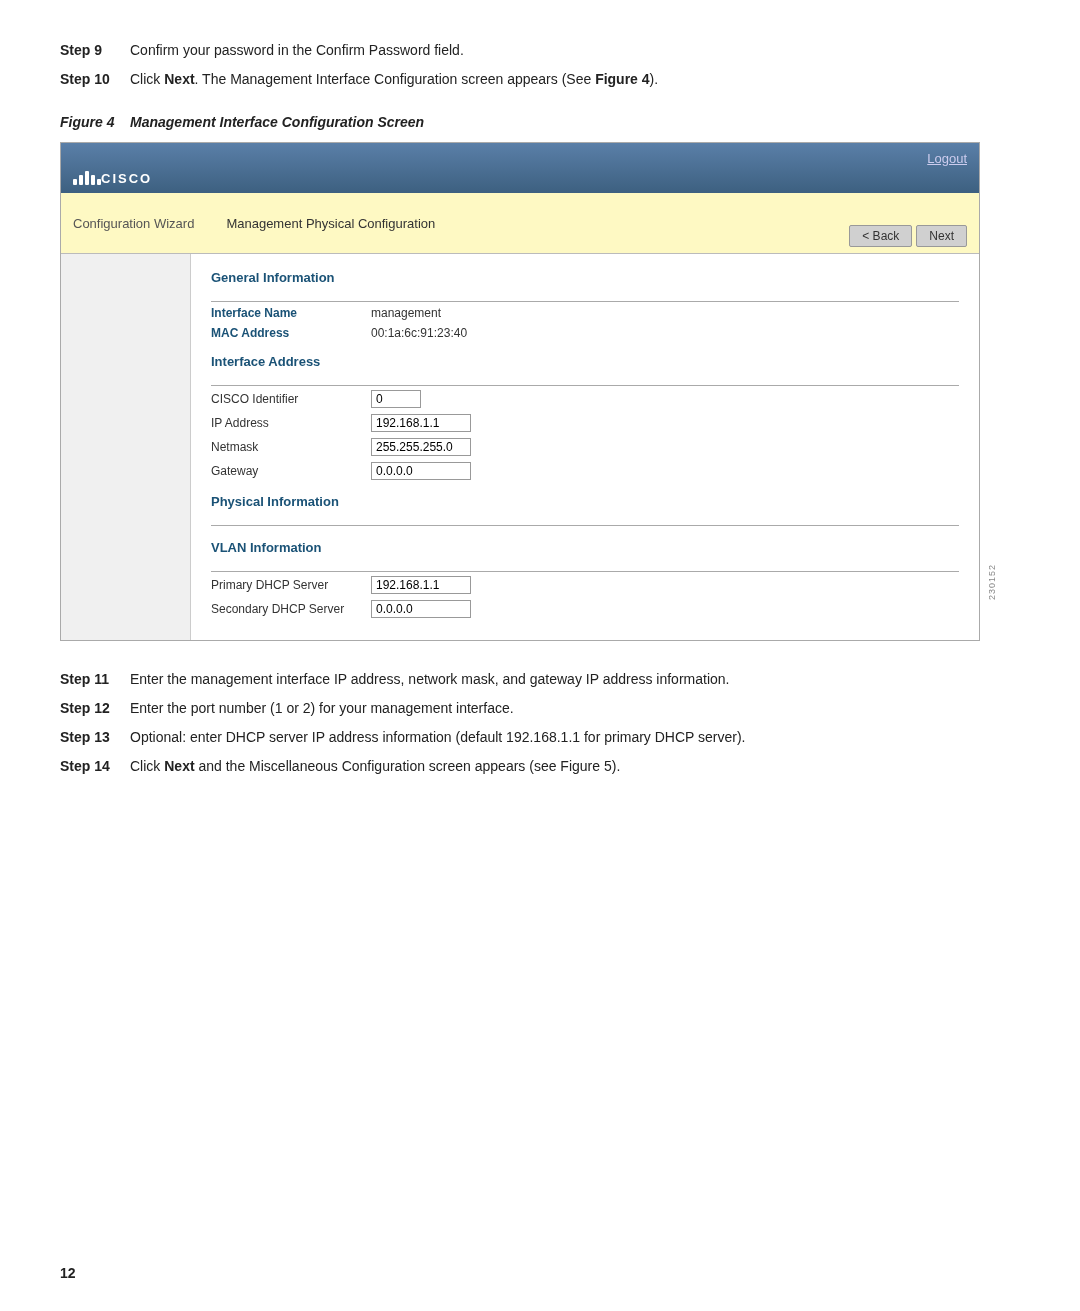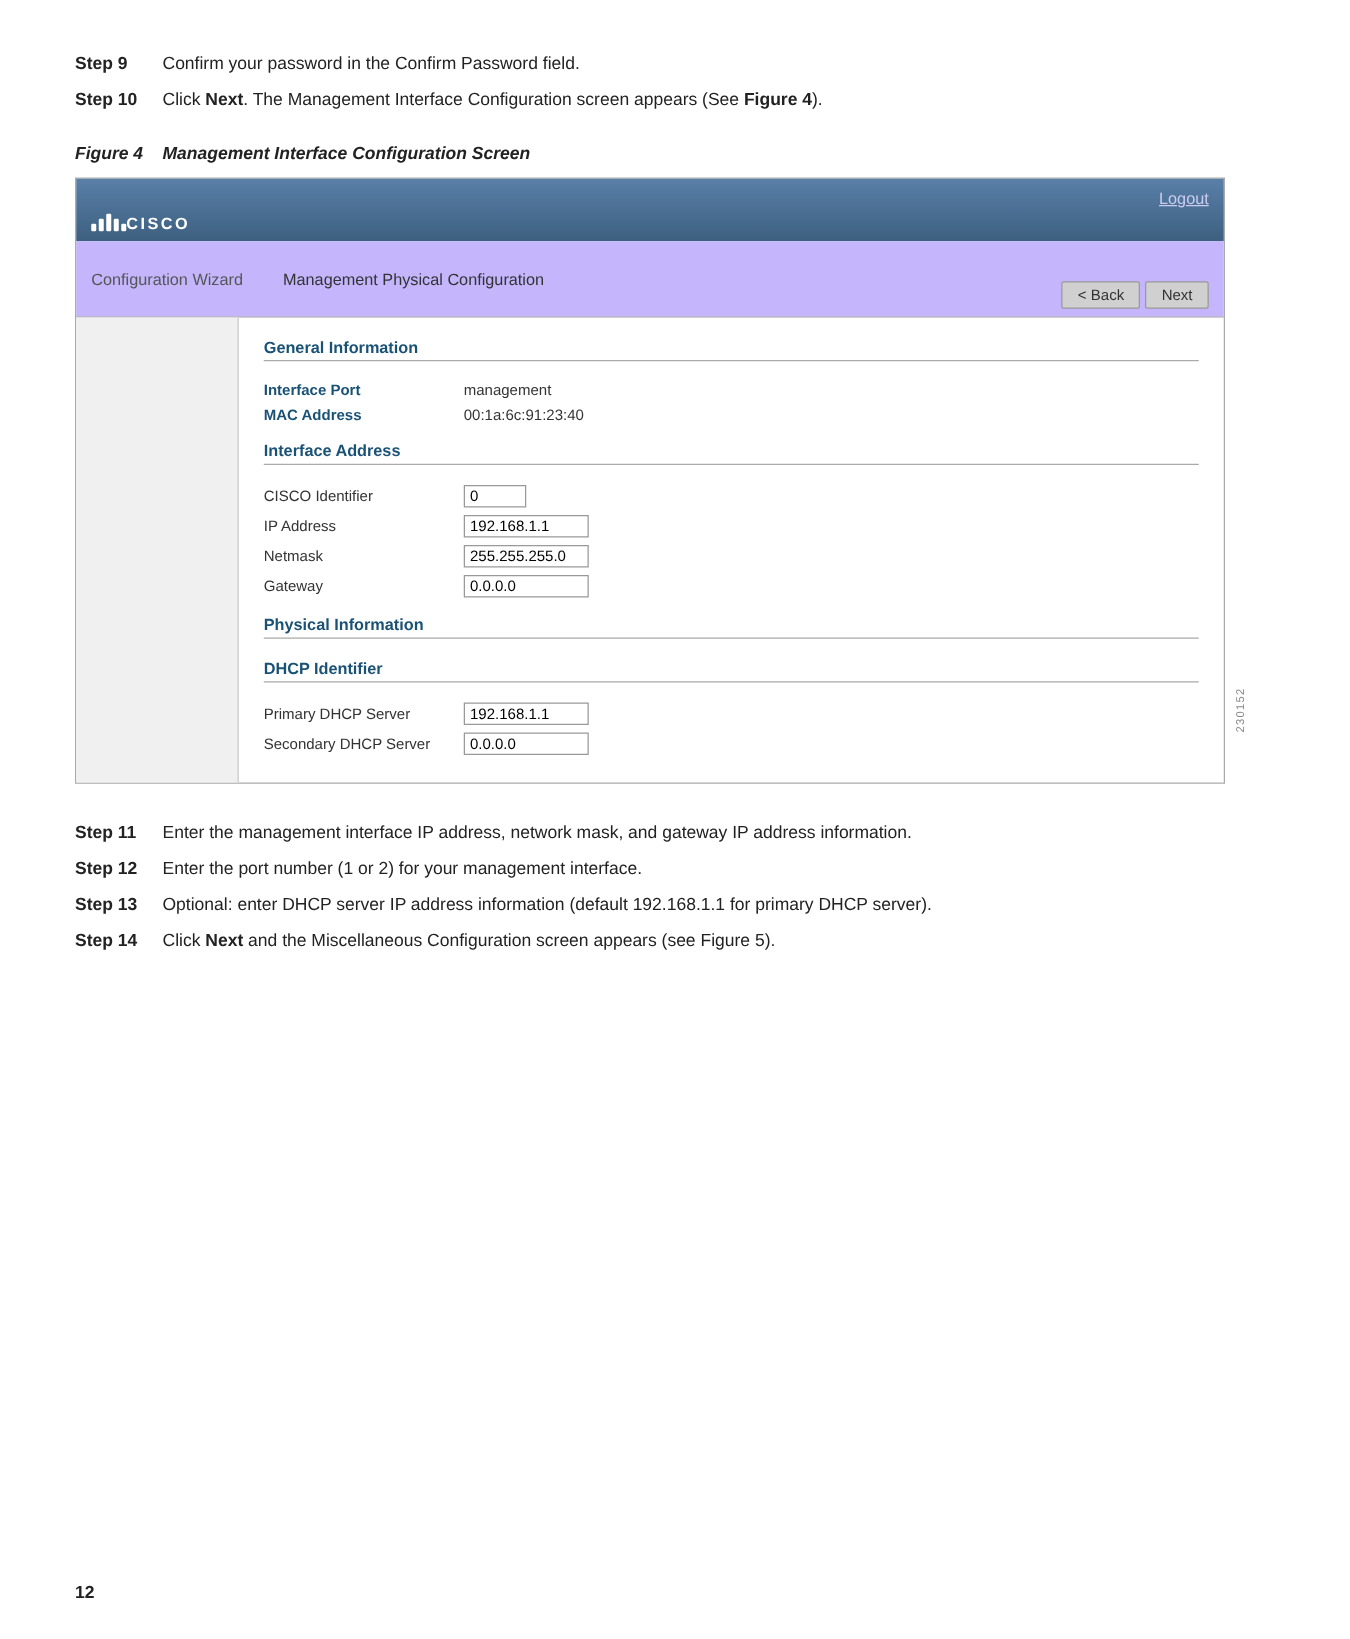--- a/index.html
+++ b/index.html
@@ -82,21 +82,21 @@
     .cisco-logout {
       color: #cce;
       font-size: 13px;
       cursor: pointer;
       text-decoration: underline;
       align-self: flex-start;
     }
 
     
     .cisco-nav {
-      background: #c4b5fd;
+      background: #fef9c3;
       border-bottom: 1px solid #bbb;
       padding: 6px 12px;
       display: flex;
       align-items: center;
       justify-content: space-between;
     }
     .cisco-nav-left {
       display: flex;
       align-items: center;
       gap: 16px;
@@ -140,22 +140,22 @@
       padding: 16px 20px;
       position: relative;
     }
 
     
     .section-header {
       font-weight: bold;
       color: #1a5276;
       font-size: 13px;
       border-bottom: 1px solid #aaa;
-      padding-bottom: 3px;
-      margin-bottom: 16px;
+      padding-bottom: 16px;
+      margin-bottom: 4px;
       margin-top: 14px;
     }
     .section-header:first-child {
       margin-top: 0;
     }
 
     .field-row {
       display: flex;
       align-items: center;
       margin-bottom: 6px;
@@ -255,21 +255,21 @@
       <button class="nav-btn">Next</button>
     </div>
   </div>
 
   <div class="cisco-content">
     <div class="cisco-sidebar"></div>
     <div class="cisco-main">
 
       <div class="section-header">General Information</div>
       <div class="field-row">
-        <span class="field-label bold">Interface Port</span>
+        <span class="field-label bold">Interface Name</span>
         <span class="field-value">management</span>
       </div>
       <div class="field-row">
         <span class="field-label bold">MAC Address</span>
         <span class="field-value">00:1a:6c:91:23:40</span>
       </div>
 
       <div class="section-header">Interface Address</div>
       <div class="field-row">
         <span class="field-label">CISCO Identifier</span>
@@ -283,21 +283,21 @@
         <span class="field-label">Netmask</span>
         <input class="field-input" type="text" value="255.255.255.0" style="">
       </div>
       <div class="field-row">
         <span class="field-label">Gateway</span>
         <input class="field-input" type="text" value="0.0.0.0" style="">
       </div>
 
       <div class="section-header">Physical Information</div>
 
-      <div class="section-header">DHCP Identifier</div>
+      <div class="section-header">VLAN Information</div>
       <div class="field-row">
         <span class="field-label">Primary DHCP Server</span>
         <input class="field-input" type="text" value="192.168.1.1" style="">
       </div>
       <div class="field-row">
         <span class="field-label">Secondary DHCP Server</span>
         <input class="field-input" type="text" value="0.0.0.0" style="">
       </div>
 
       <div class="watermark">230152</div>

